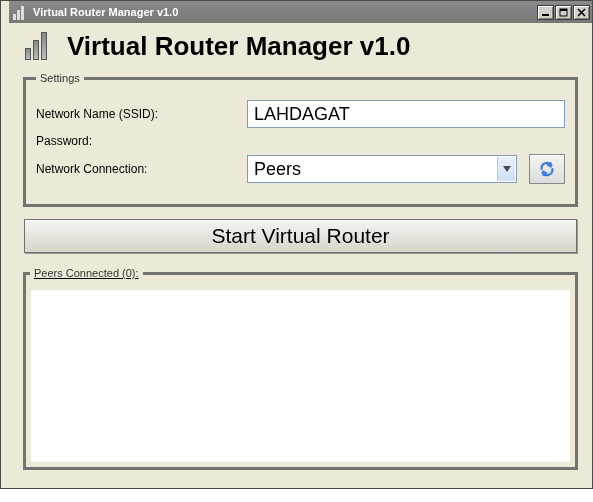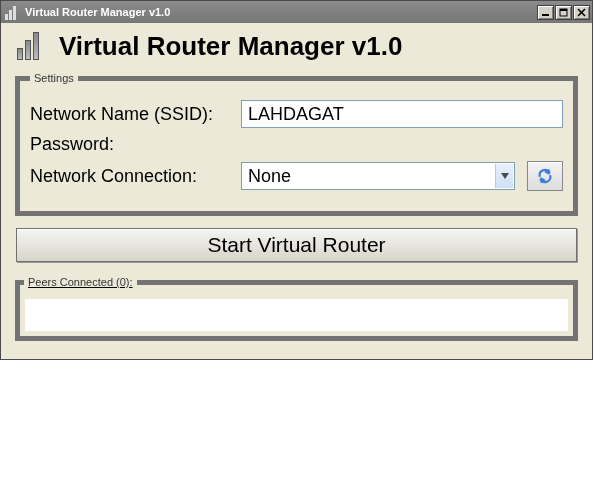--- a/index.html
+++ b/index.html
@@ -5,25 +5,26 @@
   * { box-sizing: border-box; }
   body {
     margin: 0;
     padding: 0;
     background: #fff;
     font-family: "Segoe UI", Tahoma, Arial, sans-serif;
     overflow: hidden;
   }
   .window {
     width: 593px;
-    height: 360px;
+    height: 489px;
     background: #ece9d8;
     border: 1px solid #4a4a4a;
     display: flex;
     flex-direction: column;
+    padding-left: 8px;
   }
   .titlebar {
     height: 22px;
     background: linear-gradient(to bottom, #8a8a8a, #777);
     display: flex;
     align-items: center;
     padding: 0 2px 0 4px;
     color: #fff;
     font-size: 11px;
     font-weight: bold;
@@ -61,35 +62,35 @@
   .app-icon {
     width: 32px; height: 32px;
     display: flex; align-items: flex-end; gap: 2px;
     padding-bottom: 2px;
   }
   .app-icon span { display:block; width:6px; background: linear-gradient(to bottom,#888,#bbb); border:1px solid #555; }
   .app-title {
     font-size: 26px; font-weight: bold; color: #000;
   }
   fieldset {
-    border: 5px solid #737373;
+    border: 3px solid #737373;
     margin: 4px 0 8px 0;
     padding: 10px 10px 14px 10px;
   }
   legend {
     font-size: 11px; color: #333; padding: 0 4px;
   }
   .row {
     display: flex; align-items: center;
     margin: 6px 0;
     gap: 6px;
   }
   .row label {
     width: 205px;
-    font-size: 18px;
+    font-size: 12px;
     color: #000;
   }
   .text-input {
     flex: 1;
     height: 28px;
     font-size: 18px;
     padding: 2px 6px;
     border: 1px solid #7f9db9;
     background: #fff;
     font-family: inherit;
@@ -208,21 +209,21 @@
       </div>
 
       <div class="row">
         <label>Password:</label>
       </div>
 
       <div class="row">
         <label>Network Connection:</label>
         <div class="select-wrap">
           <div class="select">
-            <span>None</span>
+            <span>Peers</span>
             <div class="select-arrow">
               <svg viewBox="0 0 8 6">
                   <polygon points="0,0 8,0 4,6" fill="#4a4a4a"></polygon>
                 </svg>
             </div>
           </div>
         </div>
         <div class="refresh-btn">
           <svg viewBox="0 0 20 20">
             <path d="M4 10 A6 6 0 0 1 15 6" fill="none" stroke="#3b7dd8" stroke-width="2.4" stroke-linecap="round"></path>

